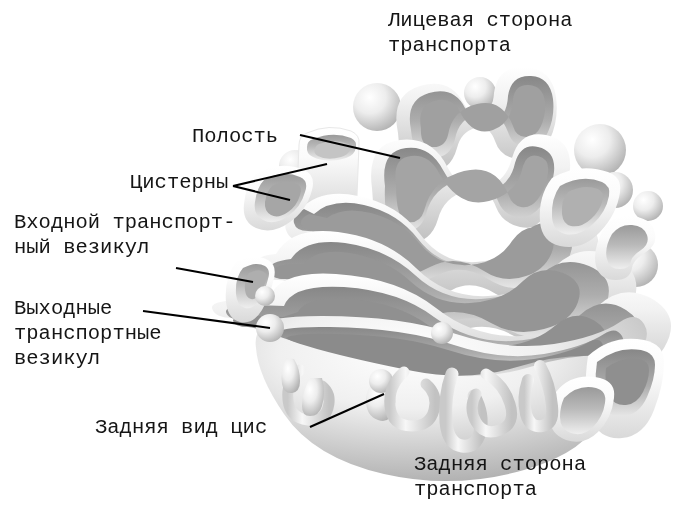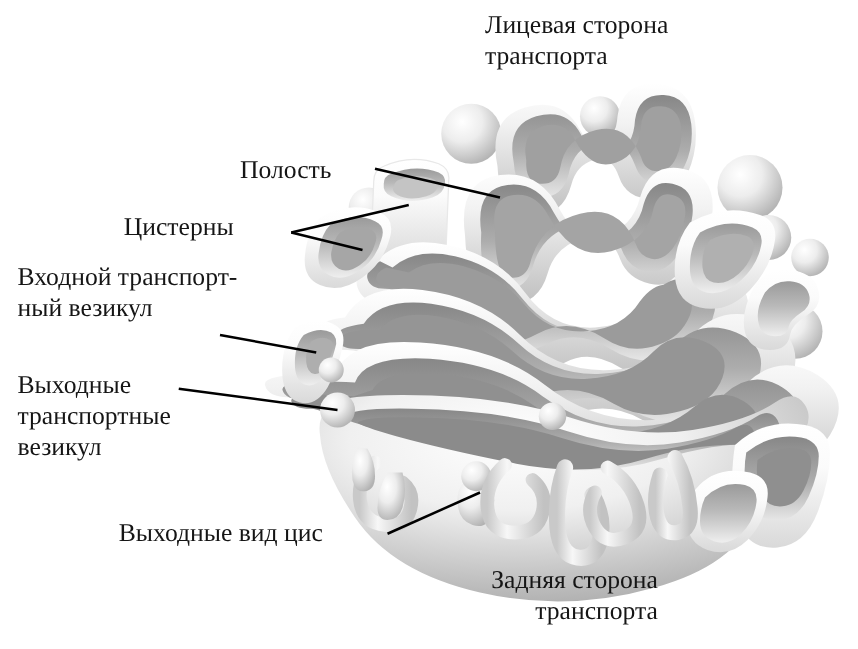--- a/index.html
+++ b/index.html
@@ -9,21 +9,21 @@
     background:#ffffff;
     font-family:"Liberation Sans", sans-serif;
     overflow:hidden;
     position:relative;
   }
   #stage{position:absolute;left:0;top:0;width:686px;height:519px;}
   #stage svg{display:block;}
   .lbl{
     position:absolute;
     color:#151515;
-    font-family:Liberation Serif, serif;
+    font-family:Liberation Mono, monospace;
     font-size:20.5px;
     line-height:25px;
     white-space:pre-line;
     letter-spacing:0px;
   }
 </style>
 </head>
 <body>
 
 <div id="stage">
@@ -194,21 +194,21 @@
     <polyline points="176,268 253,282"></polyline>
     <polyline points="143,311 270,328"></polyline>
     <polyline points="310,427 384,394"></polyline>
   </g>
 </svg>
 </div>
 
 <div class="lbl" style="left:388px;top:8px;">Лицевая сторона
 транспорта</div>
 <div class="lbl" style="left:192px;top:124px;">Полость</div>
-<div class="lbl" style="left:99px;top:170px;">Цистерны</div>
+<div class="lbl" style="left:130px;top:170px;">Цистерны</div>
 <div class="lbl" style="left:14px;top:210px;">Входной транспорт-
 ный везикул</div>
 <div class="lbl" style="left:14px;top:296px;">Выходные
 транспортные
 везикул</div>
-<div class="lbl" style="left:95px;top:415px;">Выходные вид цис</div>
-<div class="lbl" style="left:393px;top:452px;text-align:right;">Задняя сторона
+<div class="lbl" style="left:95px;top:415px;">Задняя вид цис</div>
+<div class="lbl" style="left:414px;top:452px;">Задняя сторона
 транспорта</div>
 
 </body></html>

